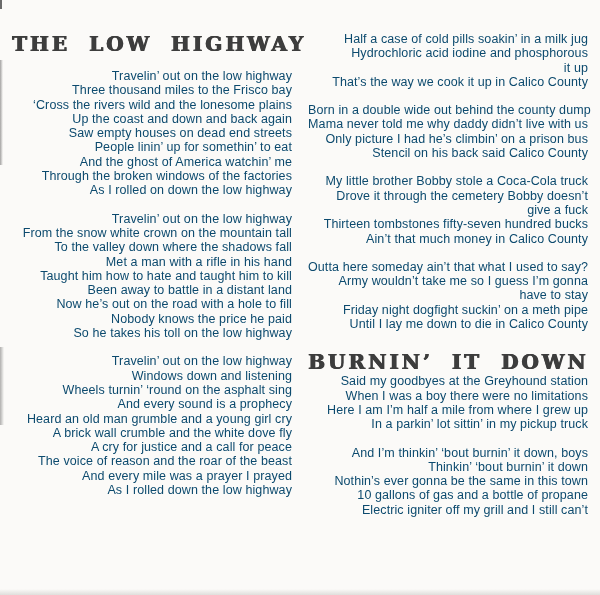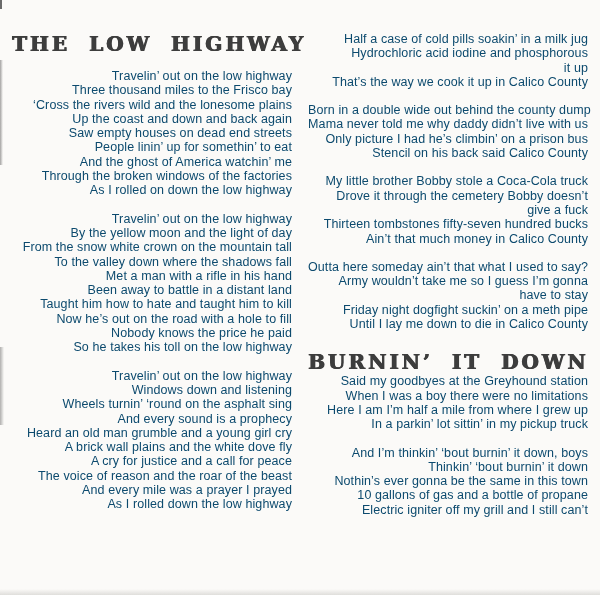--- a/index.html
+++ b/index.html
@@ -97,37 +97,36 @@
               <div class="line">‘Cross the rivers wild and the lonesome plains</div>
               <div class="line">Up the coast and down and back again</div>
               <div class="line">Saw empty houses on dead end streets</div>
               <div class="line">People linin’ up for somethin’ to eat</div>
               <div class="line">And the ghost of America watchin’ me</div>
               <div class="line">Through the broken windows of the factories</div>
               <div class="line">As I rolled on down the low highway</div>
             </div>
             <div class="stanza">
               <div class="line">Travelin’ out on the low highway</div>
-              <div class="line">By the yellow moon and the light of day</div>
               <div class="line">From the snow white crown on the mountain tall</div>
               <div class="line">To the valley down where the shadows fall</div>
               <div class="line">Met a man with a rifle in his hand</div>
+              <div class="line">Taught him how to hate and taught him to kill</div>
               <div class="line">Been away to battle in a distant land</div>
-              <div class="line">Taught him how to hate and taught him to kill</div>
               <div class="line">Now he’s out on the road with a hole to fill</div>
               <div class="line">Nobody knows the price he paid</div>
               <div class="line">So he takes his toll on the low highway</div>
             </div>
             <div class="stanza">
               <div class="line">Travelin’ out on the low highway</div>
               <div class="line">Windows down and listening</div>
               <div class="line">Wheels turnin’ ‘round on the asphalt sing</div>
               <div class="line">And every sound is a prophecy</div>
               <div class="line">Heard an old man grumble and a young girl cry</div>
-              <div class="line">A brick wall plains and the white dove fly</div>
+              <div class="line">A brick wall crumble and the white dove fly</div>
               <div class="line">A cry for justice and a call for peace</div>
               <div class="line">The voice of reason and the roar of the beast</div>
               <div class="line">And every mile was a prayer I prayed</div>
               <div class="line">As I rolled down the low highway</div>
             </div>
           </div>
       </section>
     </div>
 
     <div class="col col-right">

